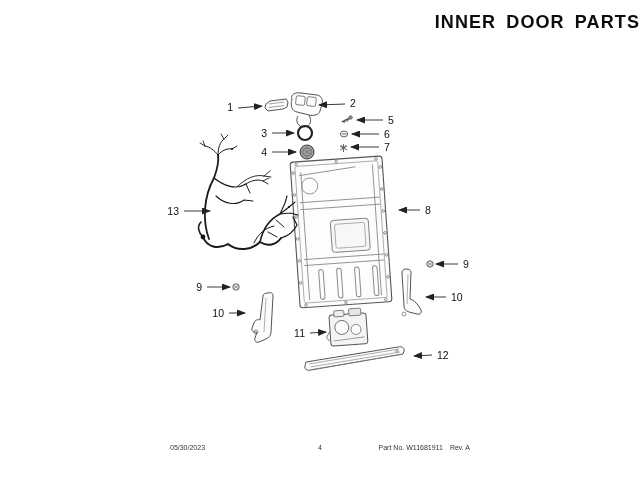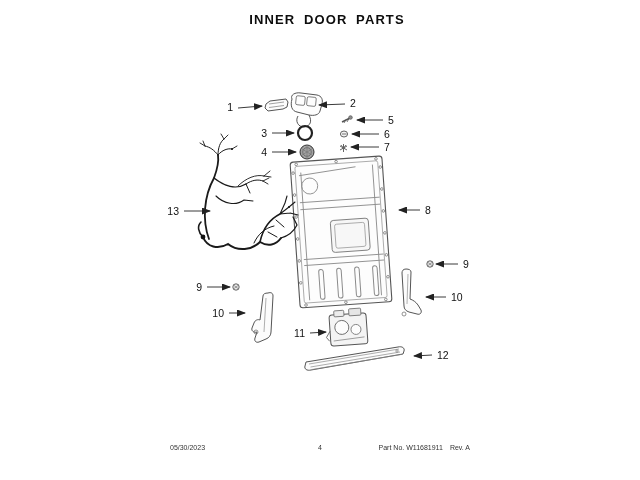--- a/index.html
+++ b/index.html
@@ -1,19 +1,19 @@
 <!DOCTYPE html>
 <html><head>
 <meta charset="utf-8">
 <style>
   html,body{margin:0;padding:0;background:#fff;}
   .page{position:relative;width:640px;height:480px;background:#ffffff;overflow:hidden;
         font-family:"Liberation Sans", sans-serif;color:#111;}
-  .title{position:absolute;top:12px;left:0;width:100%;text-align:center;text-indent:14px;
-         font-size:13px;font-weight:bold;letter-spacing:1.1px;word-spacing:4px;color:#0d0d0d;}
+  .title{position:absolute;top:12px;left:0;width:100%;text-align:right;text-indent:14px;
+         font-size:18px;font-weight:bold;letter-spacing:1.1px;word-spacing:4px;color:#0d0d0d;}
   .footer{position:absolute;top:444px;left:0;width:100%;font-size:7px;color:#333;}
   .footer .date{position:absolute;left:170px;}
   .footer .page-num{position:absolute;left:50%;transform:translateX(-50%);}
   .footer .part{position:absolute;right:170px;}
   .footer .part .rev{margin-left:7px;}
   svg text.callout{font-family:"Liberation Sans", sans-serif;font-size:10.5px;fill:#111;}
   svg .leader{stroke:#3a3a3a;stroke-width:1;}
 </style>
 </head>
 <body>

